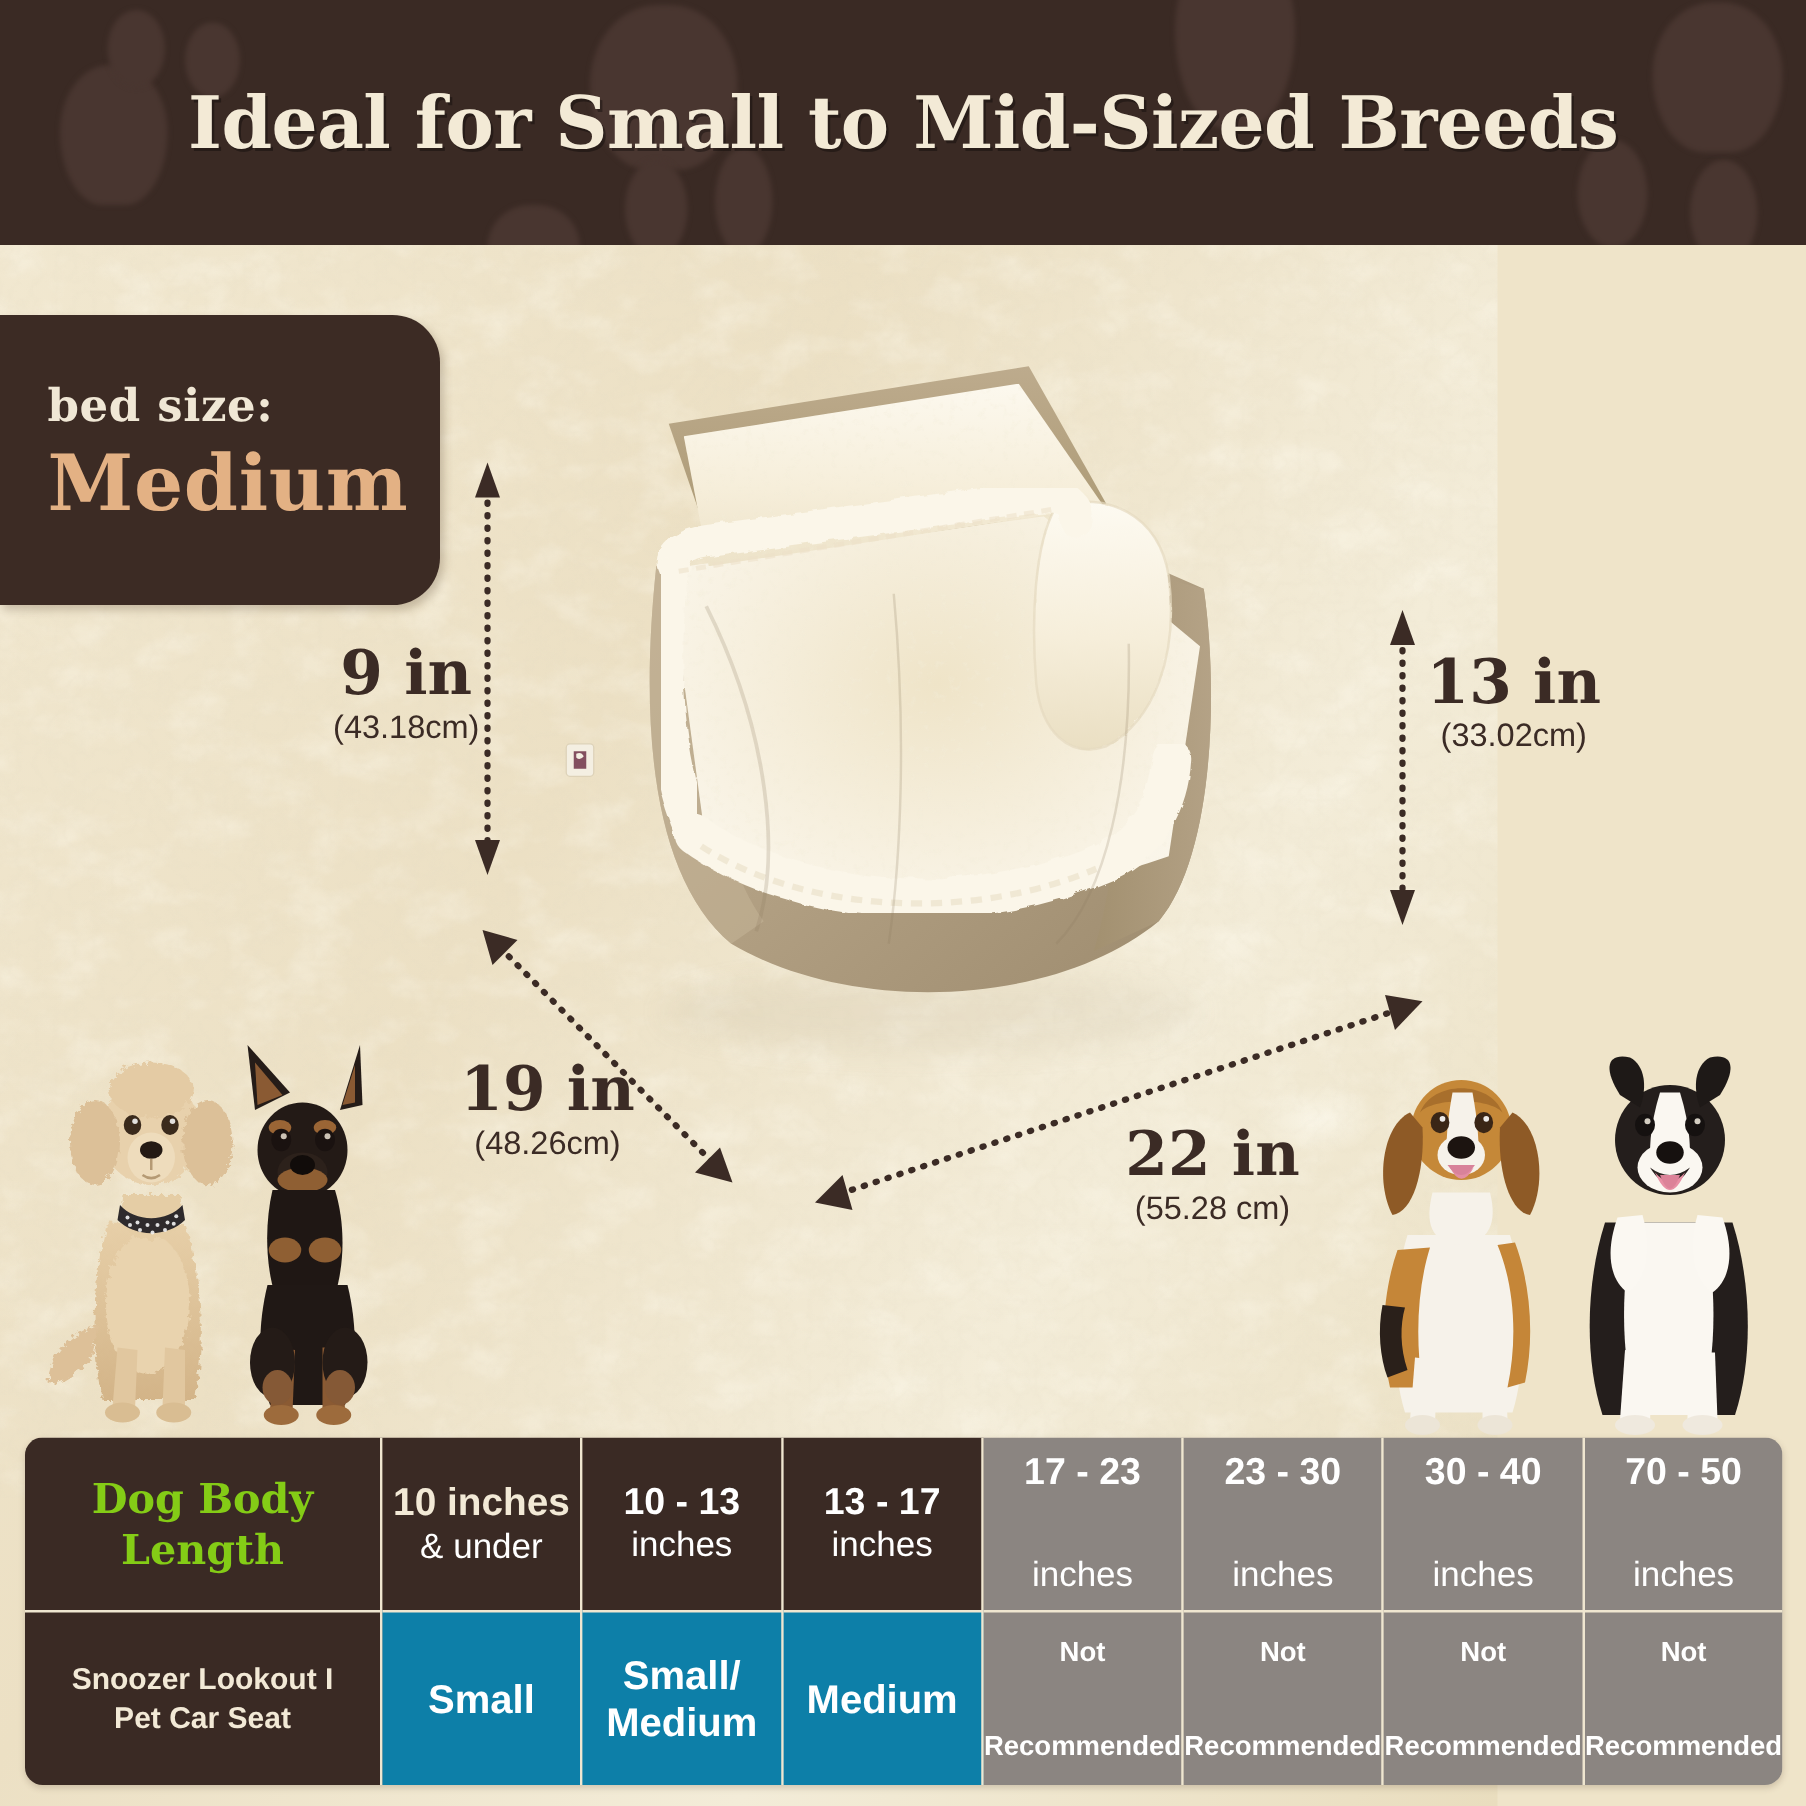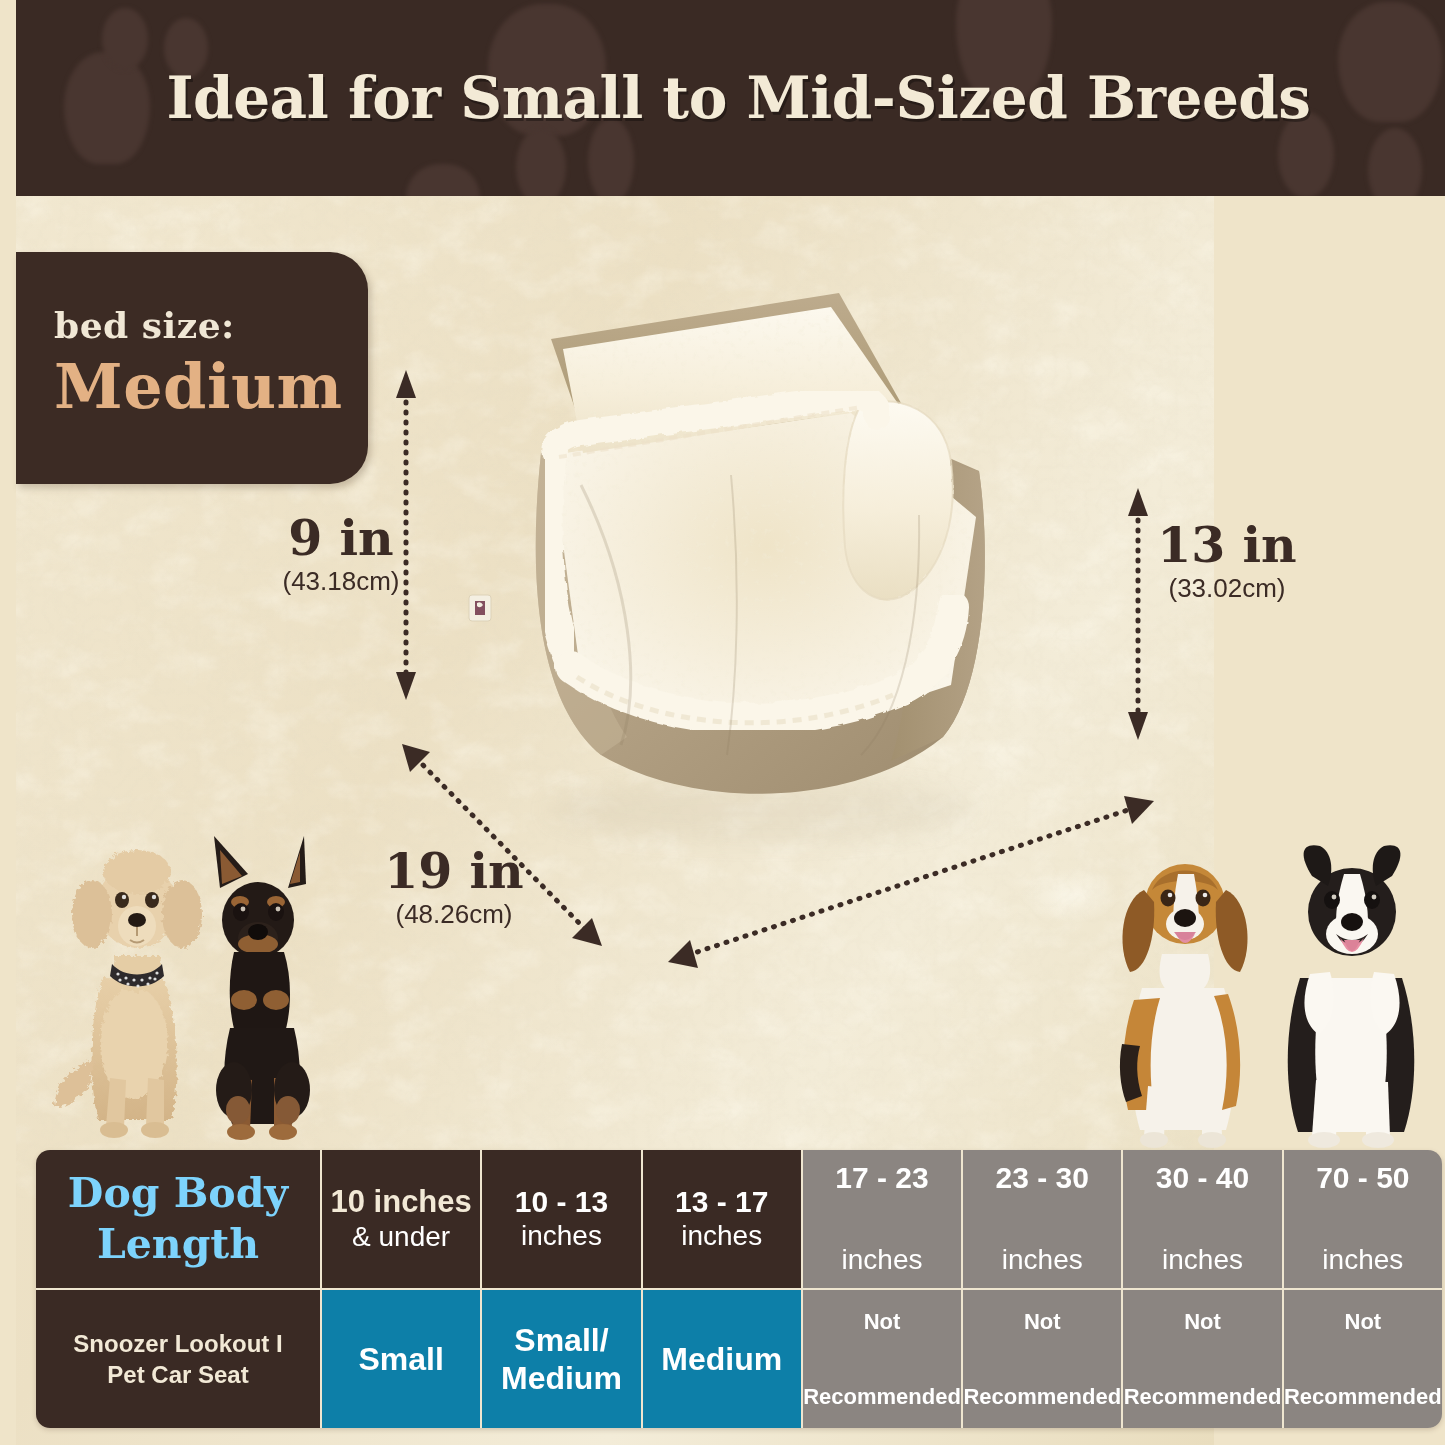--- a/index.html
+++ b/index.html
@@ -16,21 +16,20 @@
     position:absolute; inset:0;
     width:1198px; height:1445px;
     background:
       radial-gradient(ellipse 70px 40px at 12% 22%, rgba(255,253,244,.75), transparent 62%),
       radial-gradient(ellipse 90px 50px at 38% 12%, rgba(255,253,244,.6), transparent 62%),
       radial-gradient(ellipse 60px 46px at 72% 30%, rgba(252,247,232,.65), transparent 62%),
       radial-gradient(ellipse 80px 44px at 88% 62%, rgba(255,253,244,.6), transparent 62%),
       radial-gradient(ellipse 70px 40px at 22% 72%, rgba(255,253,244,.55), transparent 62%),
       radial-gradient(ellipse 95px 52px at 58% 85%, rgba(252,248,234,.6), transparent 62%),
       linear-gradient(120deg,#f2e9d2 0%,#ece0c4 40%,#f3ecd8 70%,#e9ddbe 100%);
-    margin-left: 16px;
   }
   
   #tex {
     position:absolute; inset:0; pointer-events:none; opacity:.55;
   }
 
   
   .header {
     position:absolute; left:0; top:0; width:1445px; height:196px;
     background:#3a2a24;
@@ -121,21 +120,21 @@
     font-family:"Liberation Sans", sans-serif; font-weight:700;
     font-size:31px; color:#f2e9d6; line-height:1.15;
   }
   .hdr-main.sm { font-size:30px; color:#ffffff; }
   .hdr-sub {
     font-family:"Liberation Sans", sans-serif; font-weight:400;
     font-size:28px; color:#ffffff; line-height:1.2;
   }
   .first-label {
     font-family:"DejaVu Serif", serif; font-weight:700;
-    font-size:41px; color:#7dd3fc; line-height:1.25;
+    font-size:33px; color:#84cc16; line-height:1.25;
   }
   .prod-label {
     font-family:"Liberation Sans", sans-serif; font-weight:700;
     font-size:24px; color:#f2e9d6; line-height:1.3;
   }
   .val-big {
     font-family:"Liberation Sans", sans-serif; font-weight:700;
     font-size:32px; color:#ffffff; line-height:1.2;
   }
   .val-nr {
@@ -313,20 +312,24 @@
     <div class="cm">(43.18cm)</div>
   </div>
   <div class="dim" id="dim-r">
     <div class="inch">13 in</div>
     <div class="cm">(33.02cm)</div>
   </div>
   <div class="dim" id="dim-d">
     <div class="inch">19 in</div>
     <div class="cm">(48.26cm)</div>
   </div>
+  <div class="dim" id="dim-w">
+    <div class="inch">22 in</div>
+    <div class="cm">(55.28 cm)</div>
+  </div>
 
   <svg class="dogs" id="dogs-left" viewBox="0 0 290 320">
     <defs>
       <linearGradient id="poodleG" x1="0" y1="0" x2="0" y2="1">
         <stop offset="0%" stop-color="#e7cfa8"></stop>
           <stop offset="100%" stop-color="#d3b488"></stop>
       </linearGradient>
       <filter id="curl">
         <feTurbulence type="fractalNoise" baseFrequency="0.22" numOctaves="4" seed="5" result="t"></feTurbulence>
         <feDisplacementMap in="SourceGraphic" in2="t" scale="7"></feDisplacementMap>

